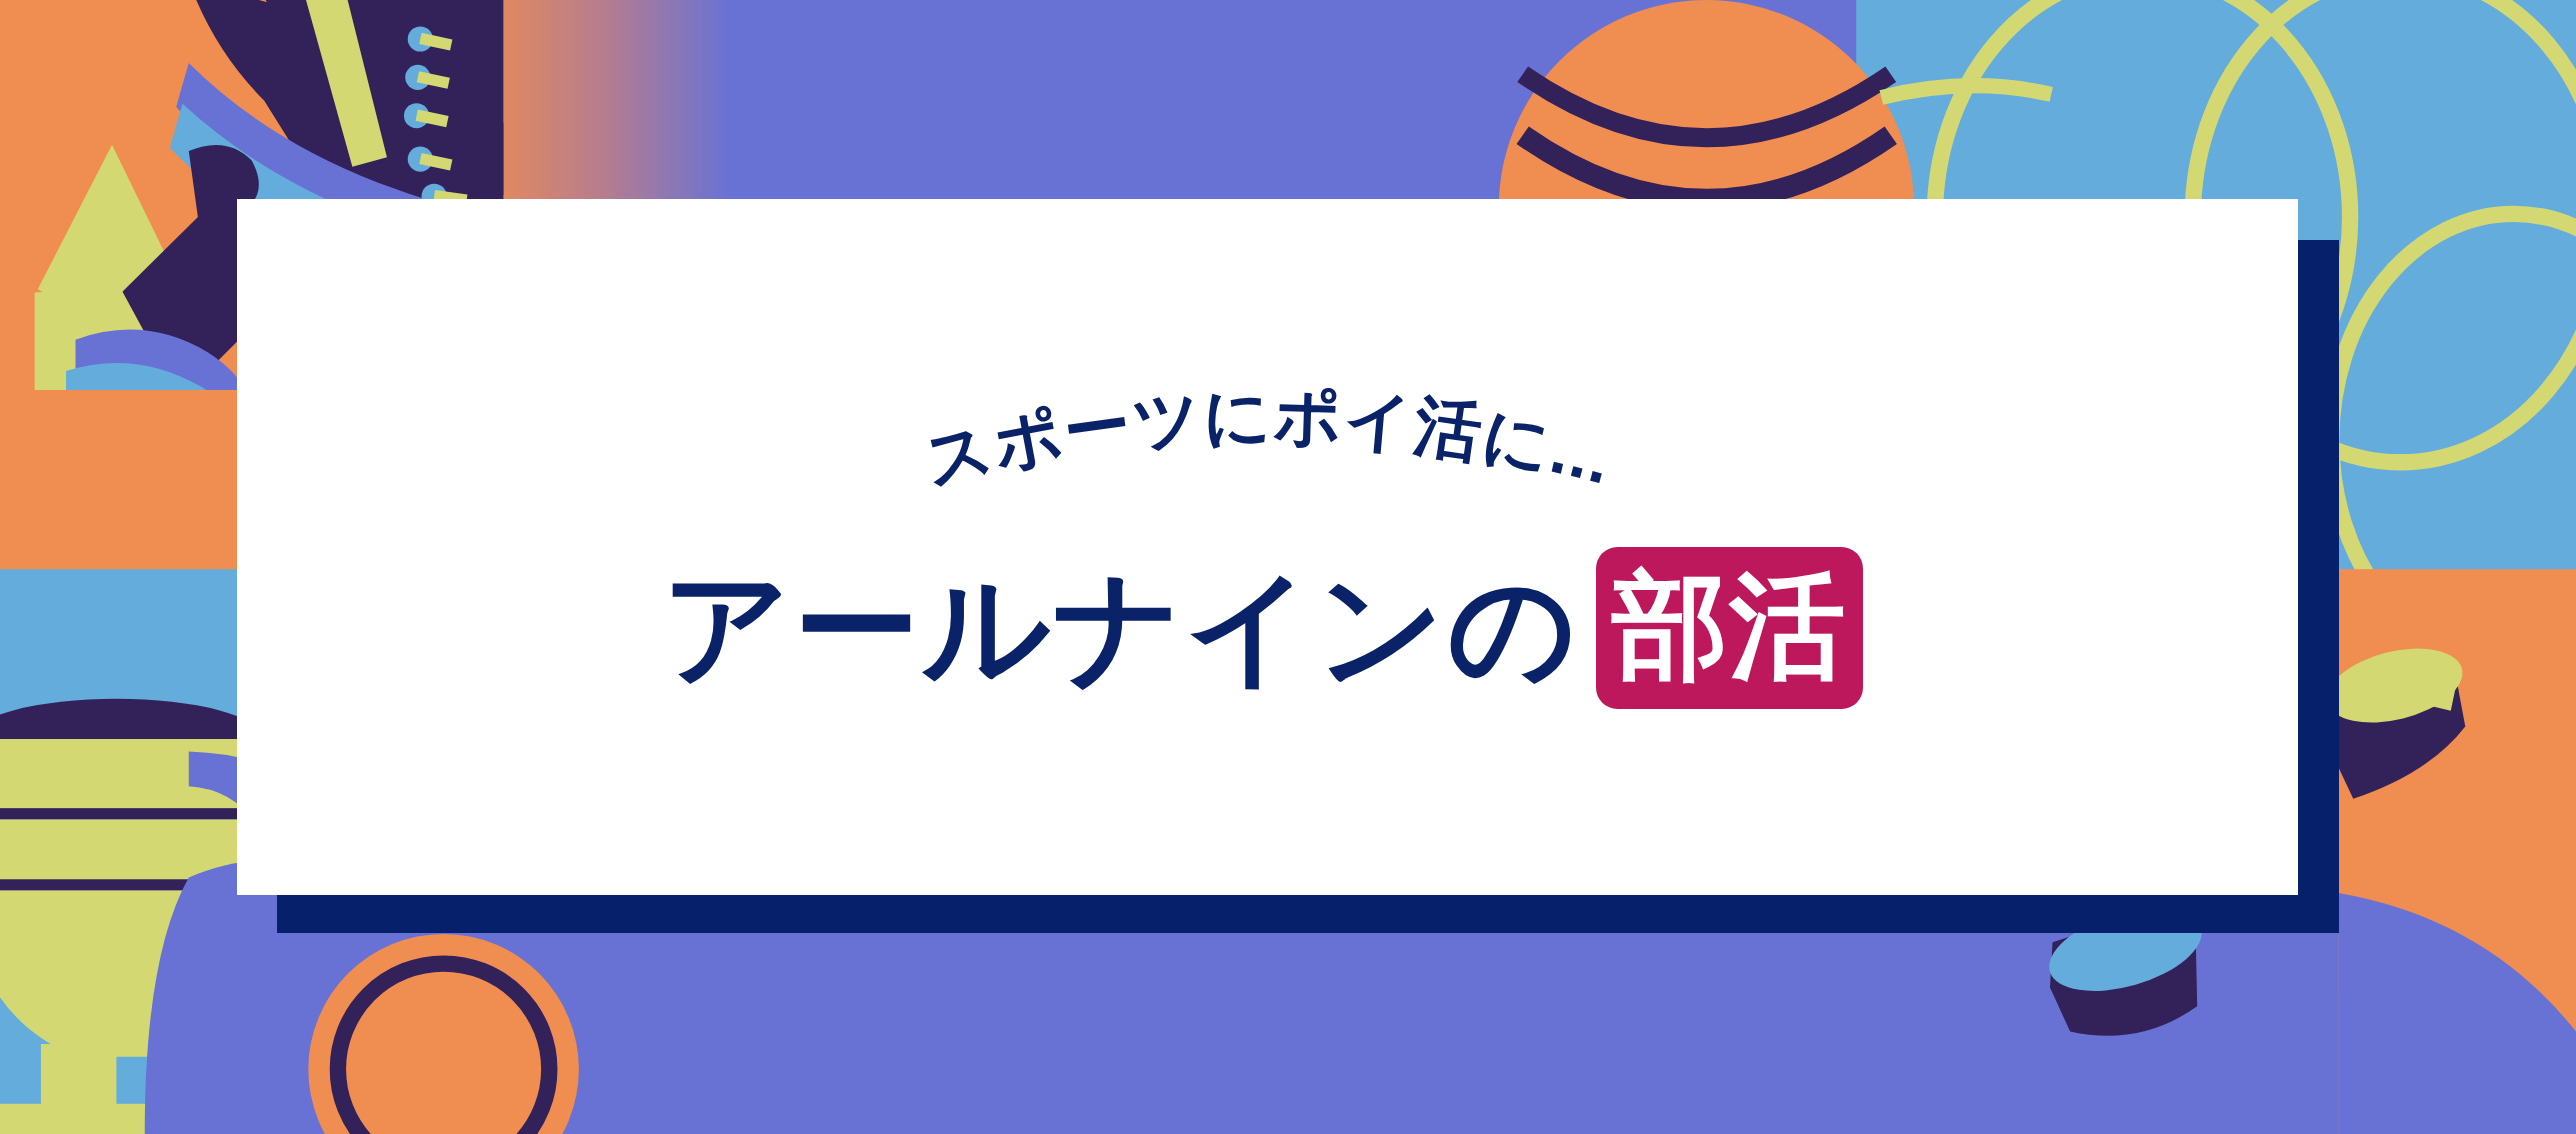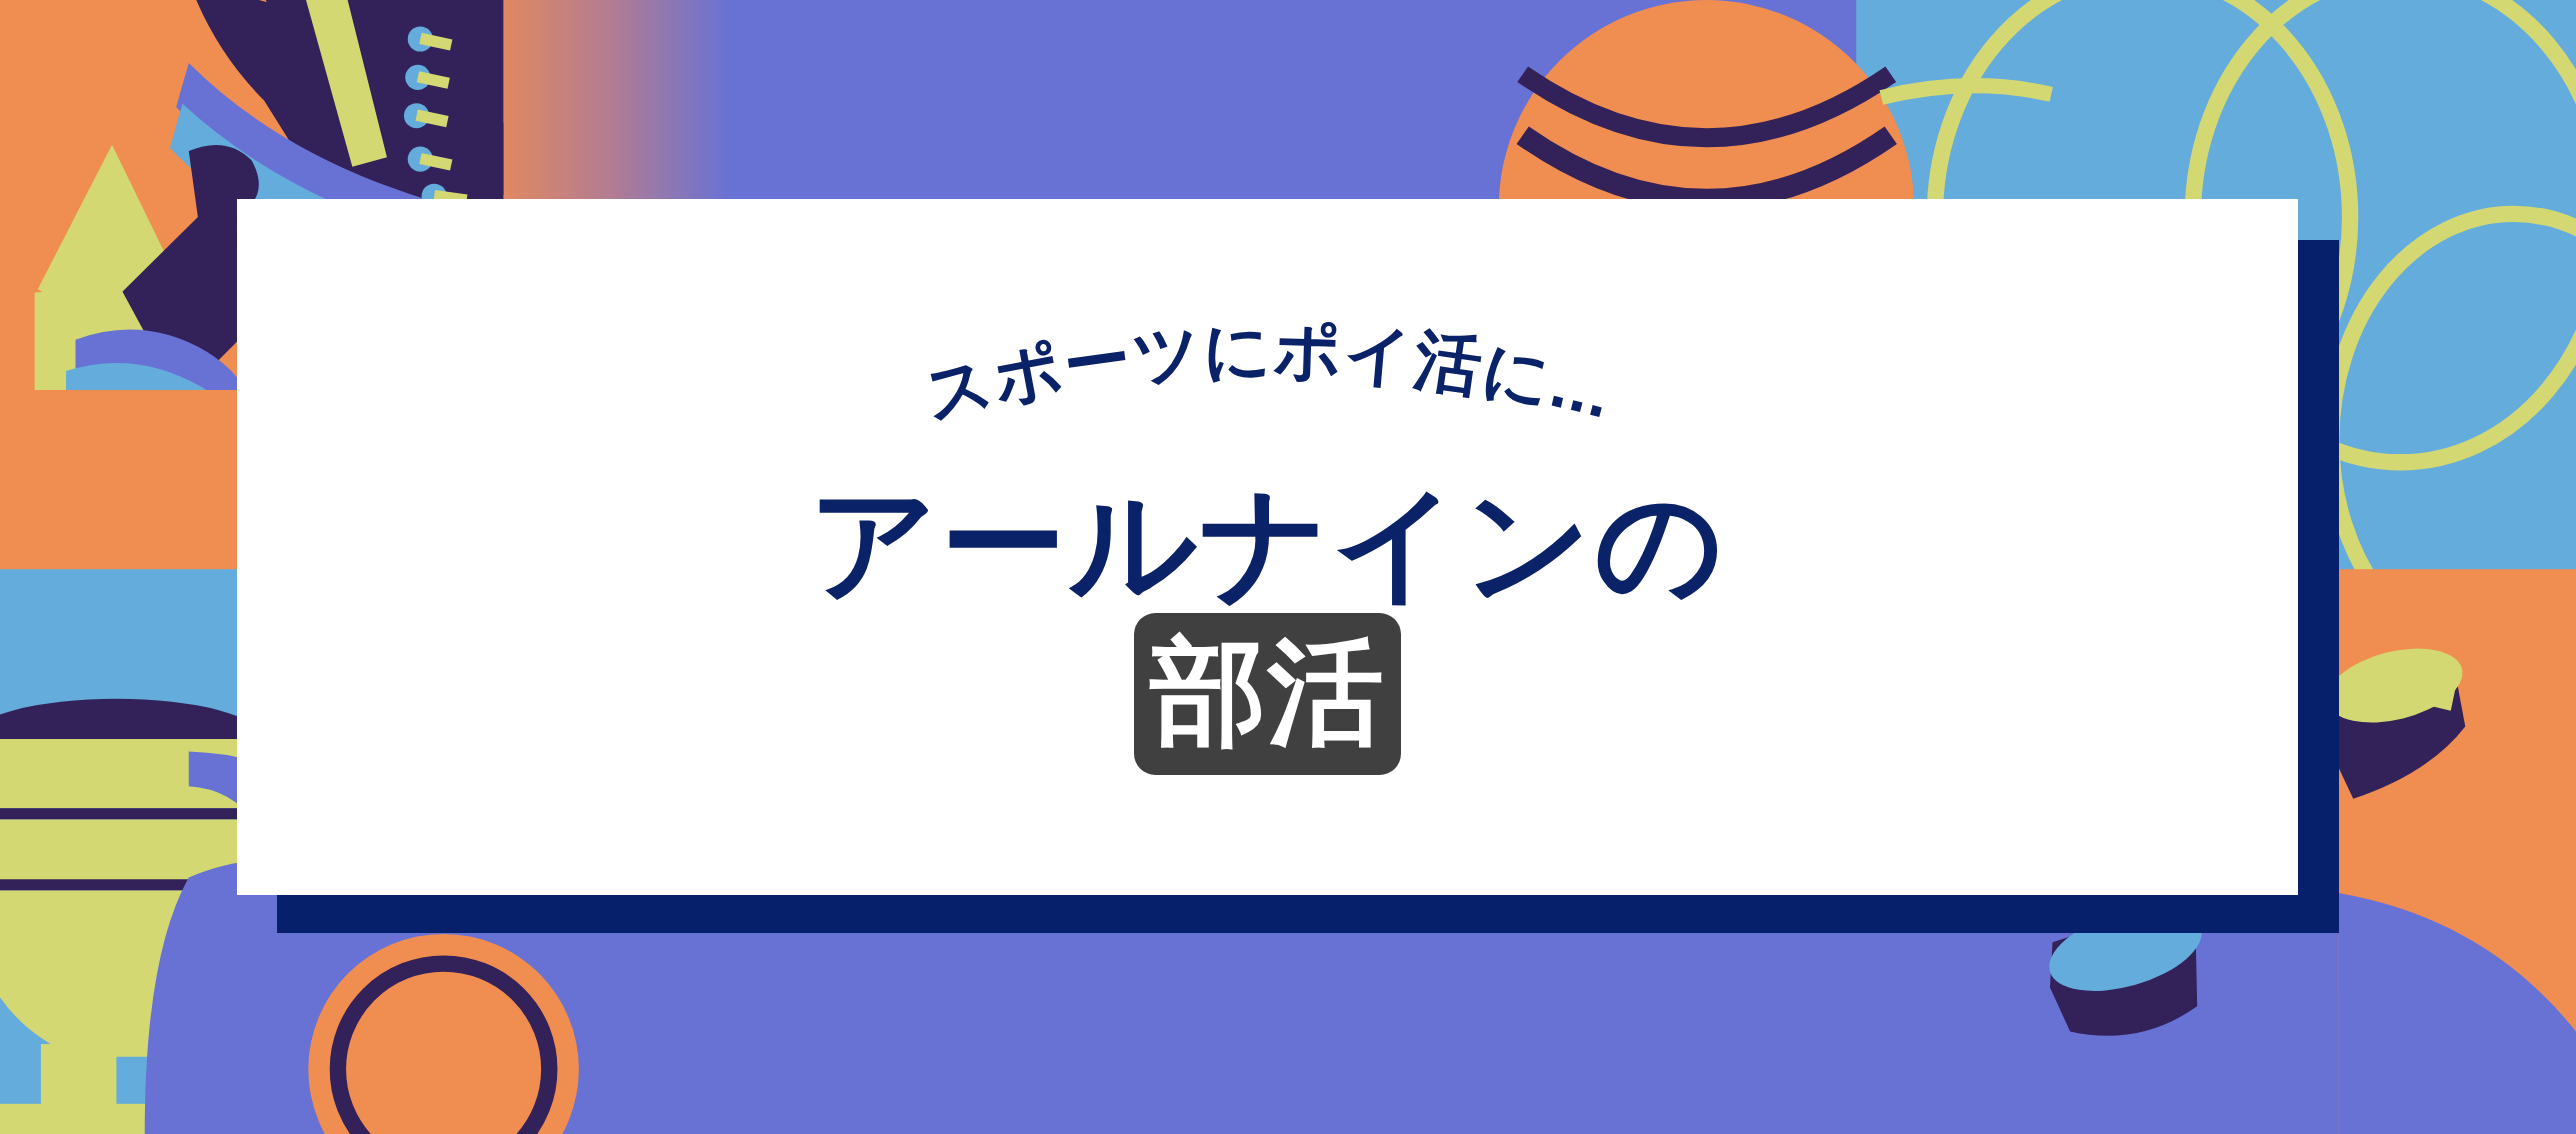--- a/index.html
+++ b/index.html
@@ -62,32 +62,31 @@
     letter-spacing:2px;
   }
 
   
   #headline {
     display:flex;
     align-items:center;
     justify-content:center;
     gap:6.3px;
     white-space:nowrap;
-    flex-direction:column;
   }
   .hl-text {
     color:#0A2268;
     font-size:126px;
     font-weight:700;
     line-height:1;
     letter-spacing:2.5px;
     font-family:"Liberation Sans", sans-serif;
   }
   #hl-badge {
-    background:#404040;
+    background:#be185d;
     color:#FFFFFF;
     font-size:116px;
     font-weight:700;
     line-height:1;
     letter-spacing:1.3px;
     border-radius:21.4px;
     padding:21.4px 16.4px 25px 16.4px;
     margin:0 10px;
     font-family:"Liberation Sans", sans-serif;
   }

